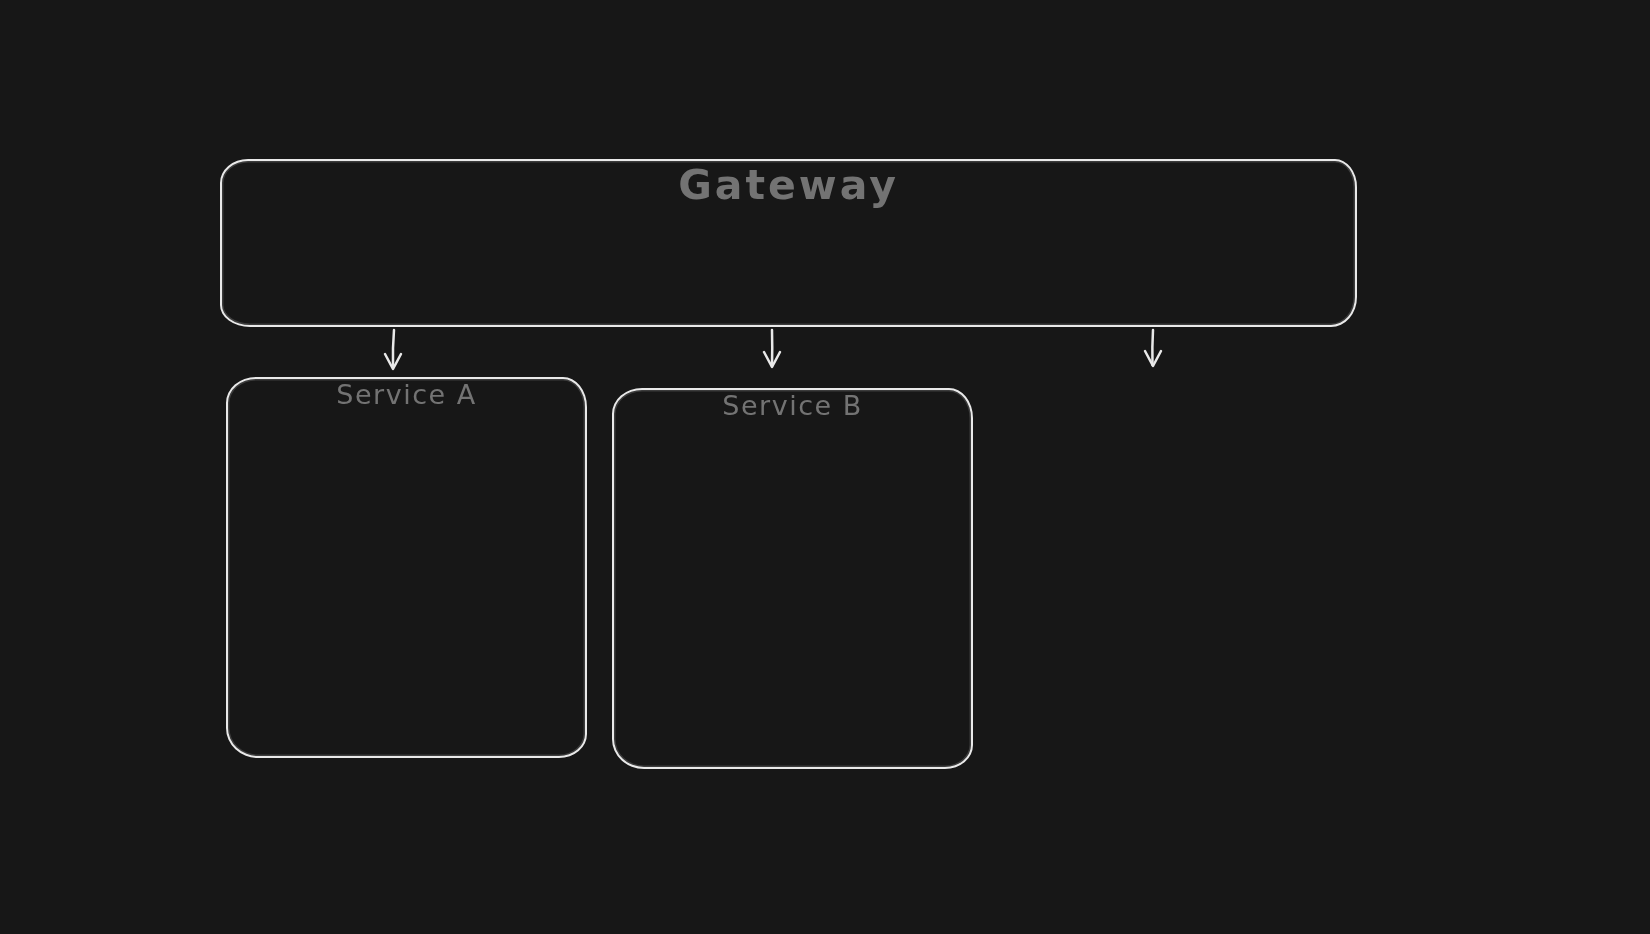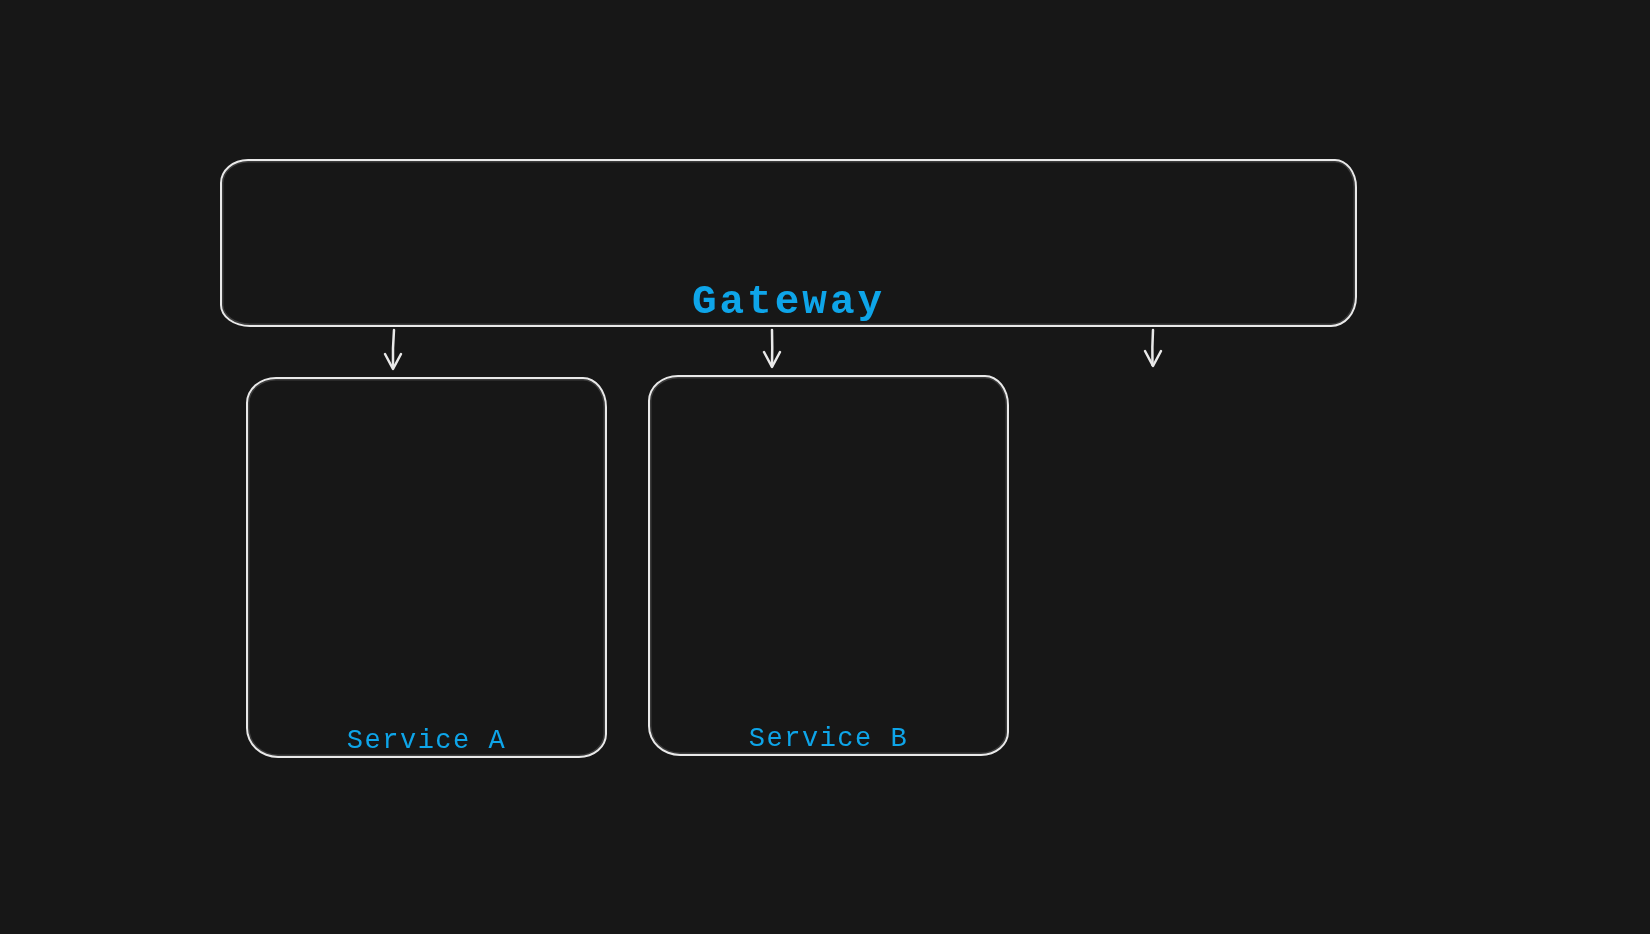--- a/index.html
+++ b/index.html
@@ -19,27 +19,26 @@
     position: relative;
     width: 1650px;
     height: 934px;
     background: #171717;
   }
 
   .node {
     position: absolute;
     border: 2.5px solid #e9e9e9;
     display: flex;
-    align-items: flex-end;
+    align-items: flex-start;
     justify-content: center;
-    color: #0ea5e9;
+    color: #737373;
     background: transparent;
     
     box-shadow: inset 0 0 0 1.5px rgba(233,233,233,0.18);
-    font-family: Liberation Mono, monospace;
   }
 
   .node-gateway {
     left: 220px;
     top: 159px;
     width: 1137px;
     height: 168px;
     border-radius: 28px 22px 26px 30px / 24px 28px 30px 22px;
   }
 
@@ -48,22 +47,22 @@
     font-weight: 700;
     letter-spacing: 3px;
   }
 
   .node-service {
     width: 361px;
     height: 381px;
     border-radius: 30px 24px 28px 32px / 26px 30px 24px 30px;
   }
 
-  .node-service-a { left: 226px; top: 377px; margin-left: 20px; }
-  .node-service-b { left: 612px; top: 375px; margin-left: 36px; }
+  .node-service-a { left: 226px; top: 377px; }
+  .node-service-b { left: 612px; top: 388px; }
   .node-service-c { left: 1002px; top: 374px; }
 
   .node-service .node-label {
     font-size: 27px;
     font-weight: 400;
     letter-spacing: 1.5px;
   }
 
   .edges-layer {
     position: absolute;

